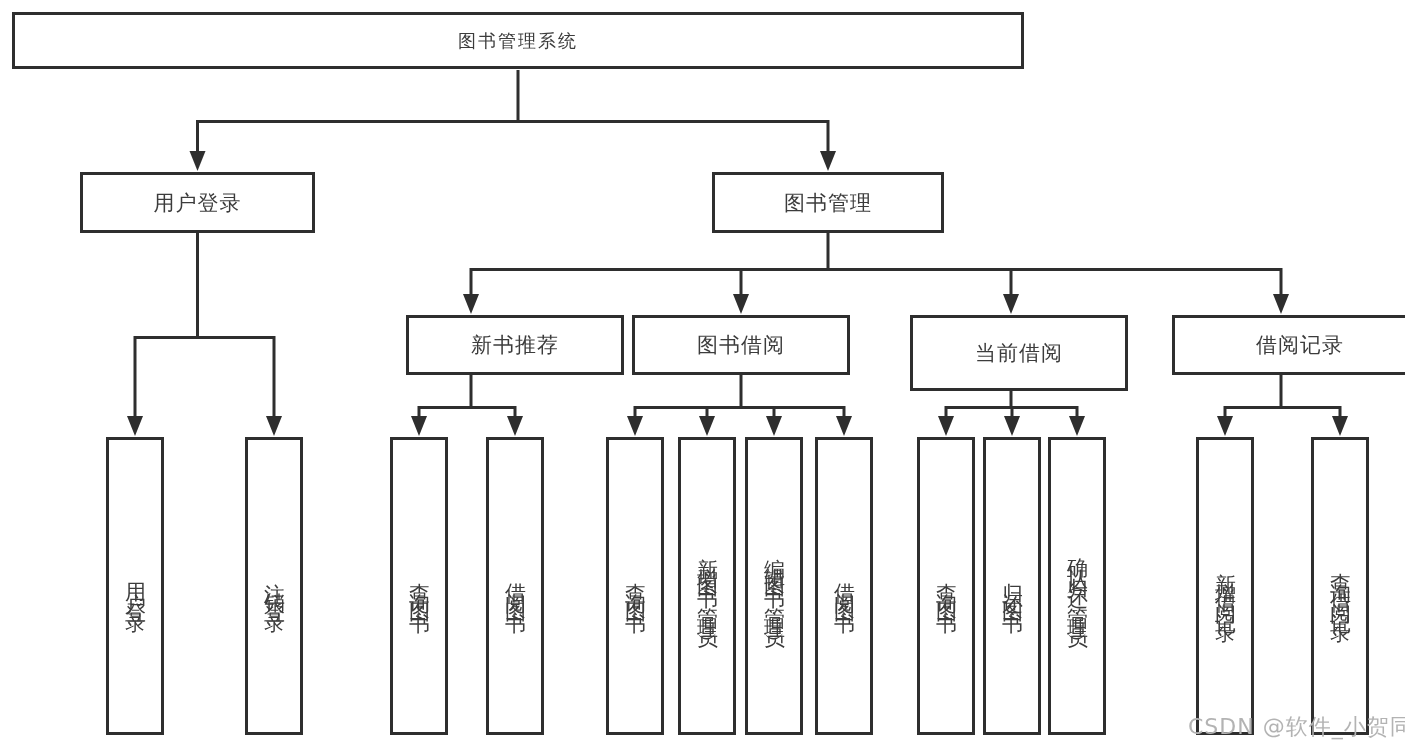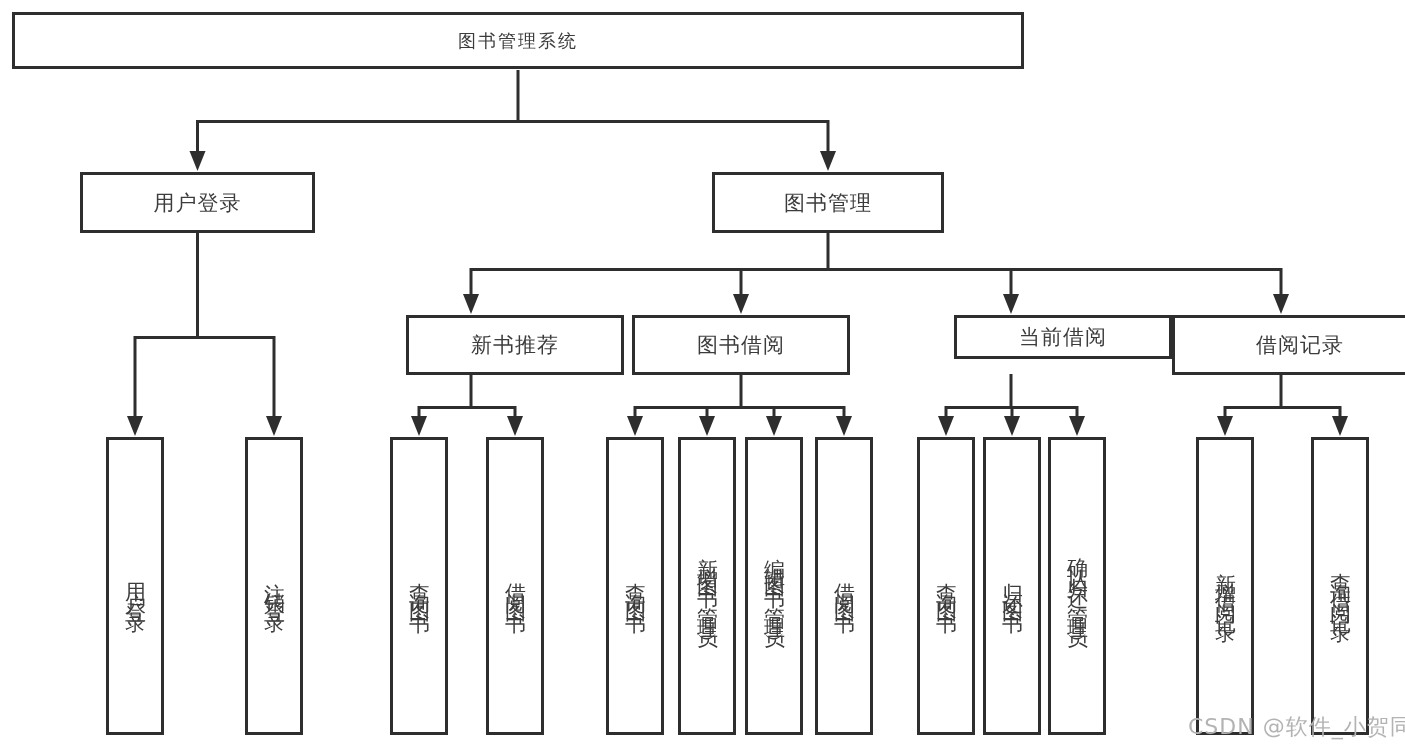--- a/index.html
+++ b/index.html
@@ -35,21 +35,21 @@
     white-space:nowrap;
   }
   
   .n-root {left:12px;  top:12px;  width:1012px; height:57px;}
   
   .n-l2a  {left:80px;  top:172px; width:235px;  height:61px;}
   .n-l2b  {left:712px; top:172px; width:232px;  height:61px;text-align:right;}
   
   .n-l3a  {left:362px; top:315px; width:218px;  height:60px;margin-left:44px;}
   .n-l3b  {left:632px; top:315px; width:218px;  height:60px;}
-  .n-l3c  {left:954px; top:315px; width:218px;  height:44px;text-align:center;}
+  .n-l3c  {left:910px; top:315px; width:218px;  height:76px;text-align:center;}
   .n-l3d  {left:1172px;top:315px; width:256px;  height:60px;}
   
   .leaf   {top:437px;  width:58px; height:298px;}
   .n-f1  {left:106px;}
   .n-f2  {left:245px;}
   .n-f3  {left:390px;}
   .n-f4  {left:486px;}
   .n-f5  {left:606px;}
   .n-f6  {left:678px;}
   .n-f7  {left:745px;}

